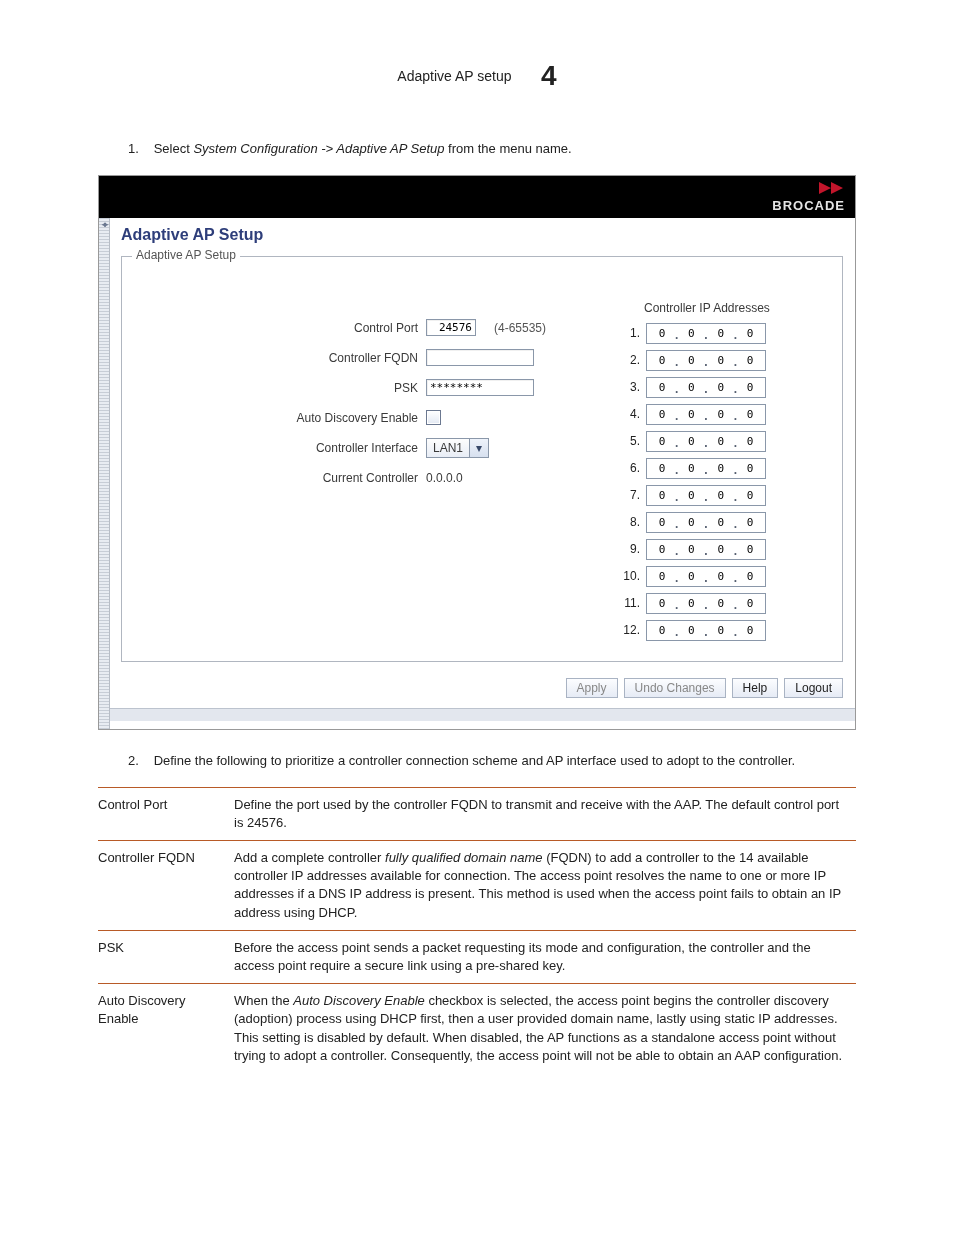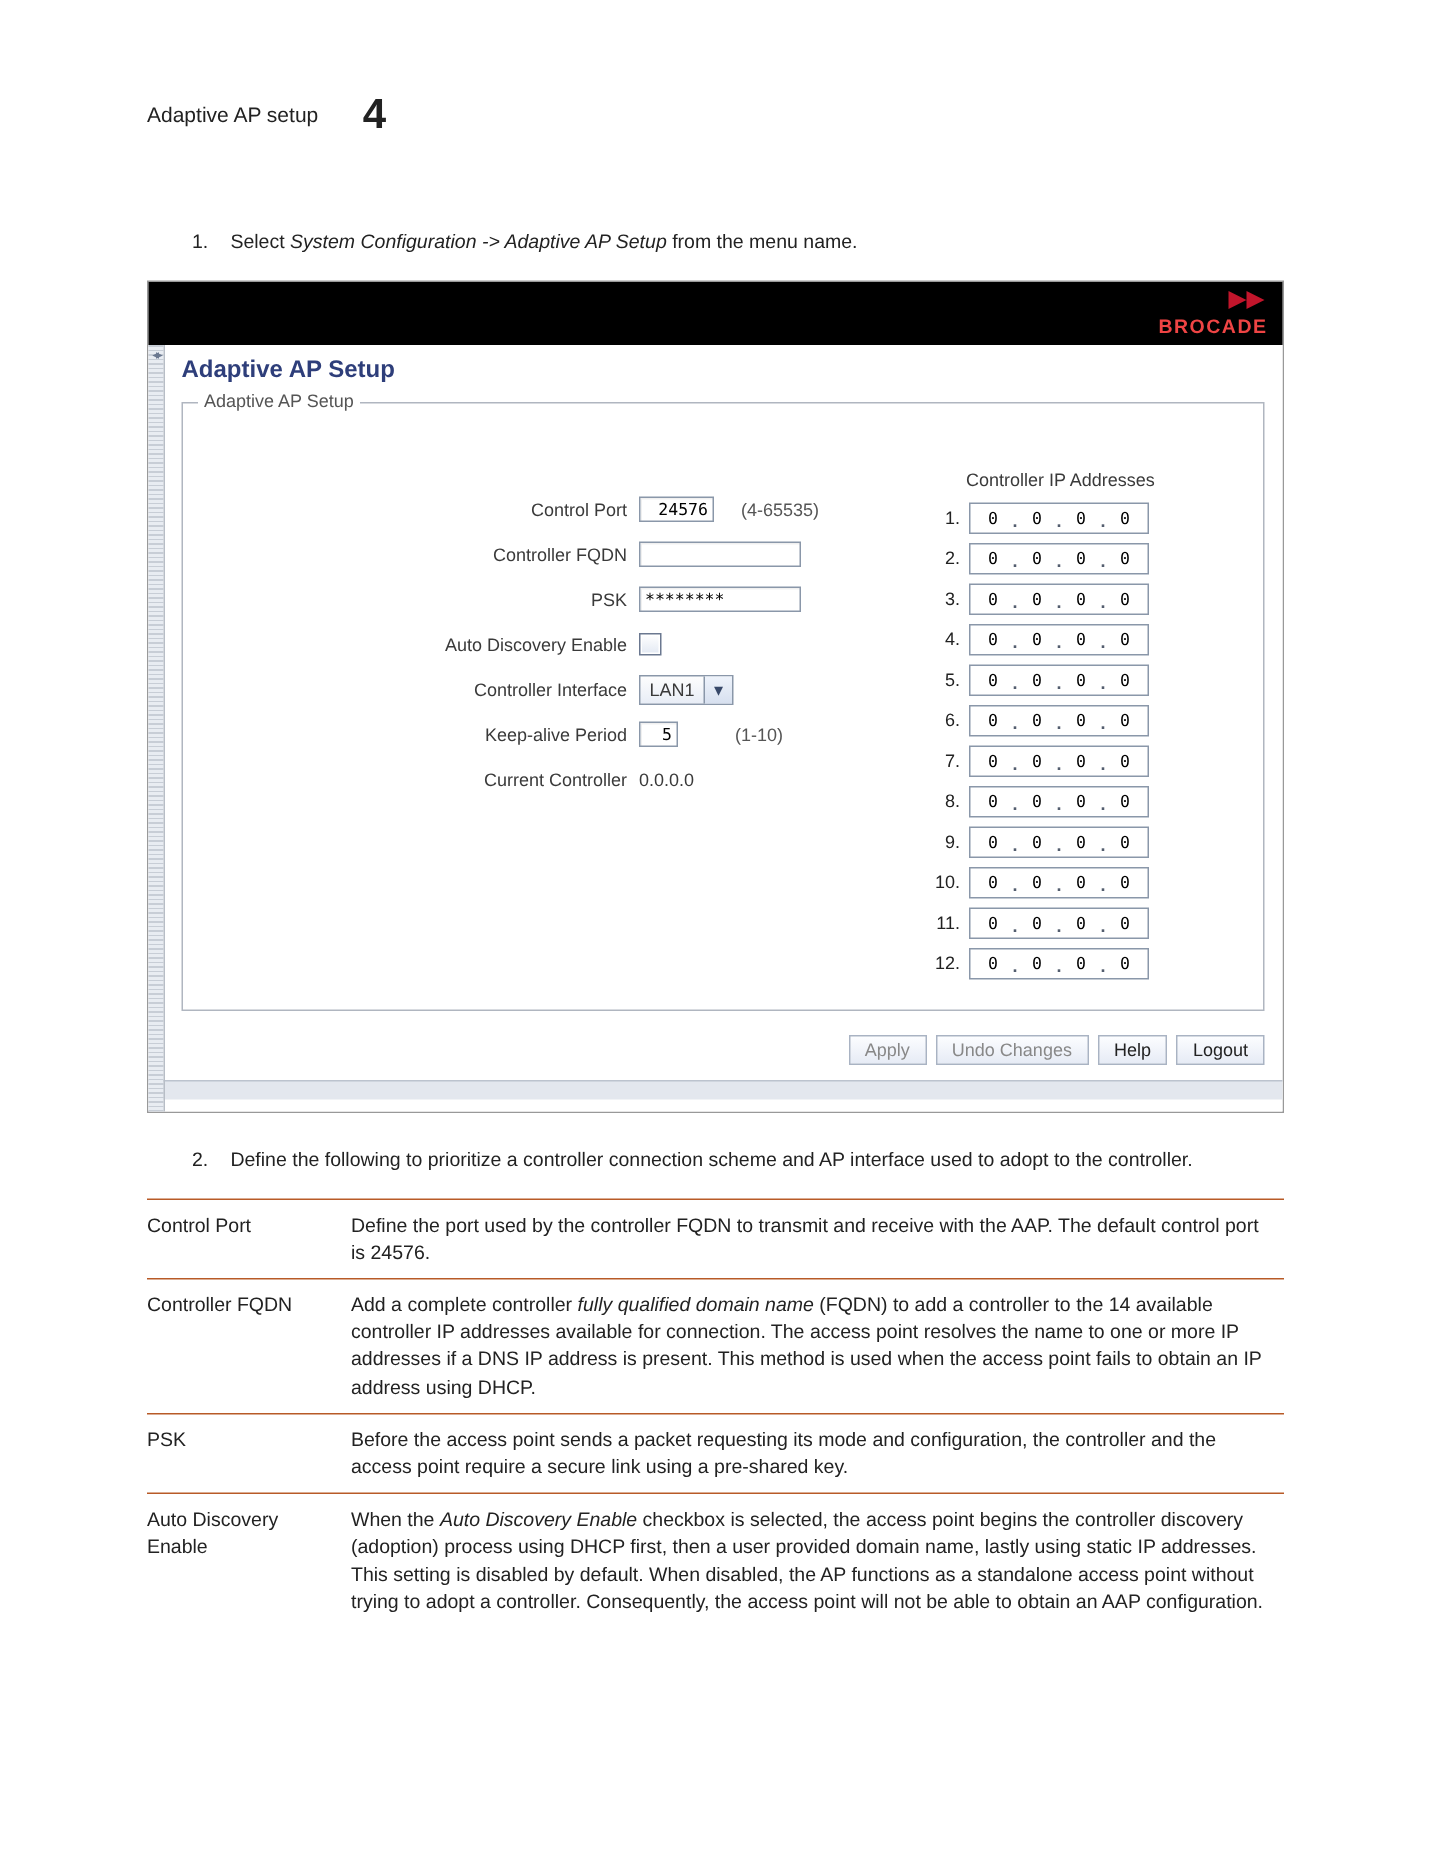--- a/index.html
+++ b/index.html
@@ -7,22 +7,22 @@
     margin: 0;
     font-family: Arial, Helvetica, sans-serif;
     font-size: 13px;
     color: #222;
     width: 954px;
   }
   .page {
     padding: 60px 98px 40px 98px;
   }
   .page-header {
-    text-align: left;
-    margin-bottom: 60px;
+    text-align: center;
+    margin-bottom: 48px;
   }
   .page-header .title {
     font-size: 14px;
     color: #222;
     display: inline-block;
     vertical-align: middle;
   }
   .page-header .chap {
     font-size: 28px;
     font-weight: bold;
@@ -49,21 +49,21 @@
   }
   .ss-topbar {
     height: 42px;
     background: #000;
     position: relative;
   }
   .ss-logo {
     position: absolute;
     right: 10px;
     top: 4px;
-    color: #ef4444;
+    color: #e5e5e5;
     text-align: right;
     font-family: Arial, sans-serif;
   }
   .ss-logo .mark {
     height: 16px;
     text-align: right;
   }
   .ss-logo .mark svg { display:inline-block; }
   .ss-logo .brand {
     font-size: 13px;
@@ -303,27 +303,20 @@
               <div class="lbl">Controller Interface</div>
               <div class="ctl">
                 <div class="dropdown">
                   <span class="val">LAN1</span>
                   <span class="arrow">▾</span>
                 </div>
               </div>
             </div>
 
 
-            <div class="lbl-row">
-              <div class="lbl">Keep-alive Period</div>
-              <div class="ctl">
-                <input class="txtbox tiny" value="5" style="">
-                <span class="hint" style="margin-left:20px">(1-10)</span>
-              </div>
-            </div>
 
             <div class="lbl-row">
               <div class="lbl">Current Controller</div>
               <div class="ctl">
                   <span>0.0.0.0</span>
                 </div>
             </div>
 
 
           </div>

